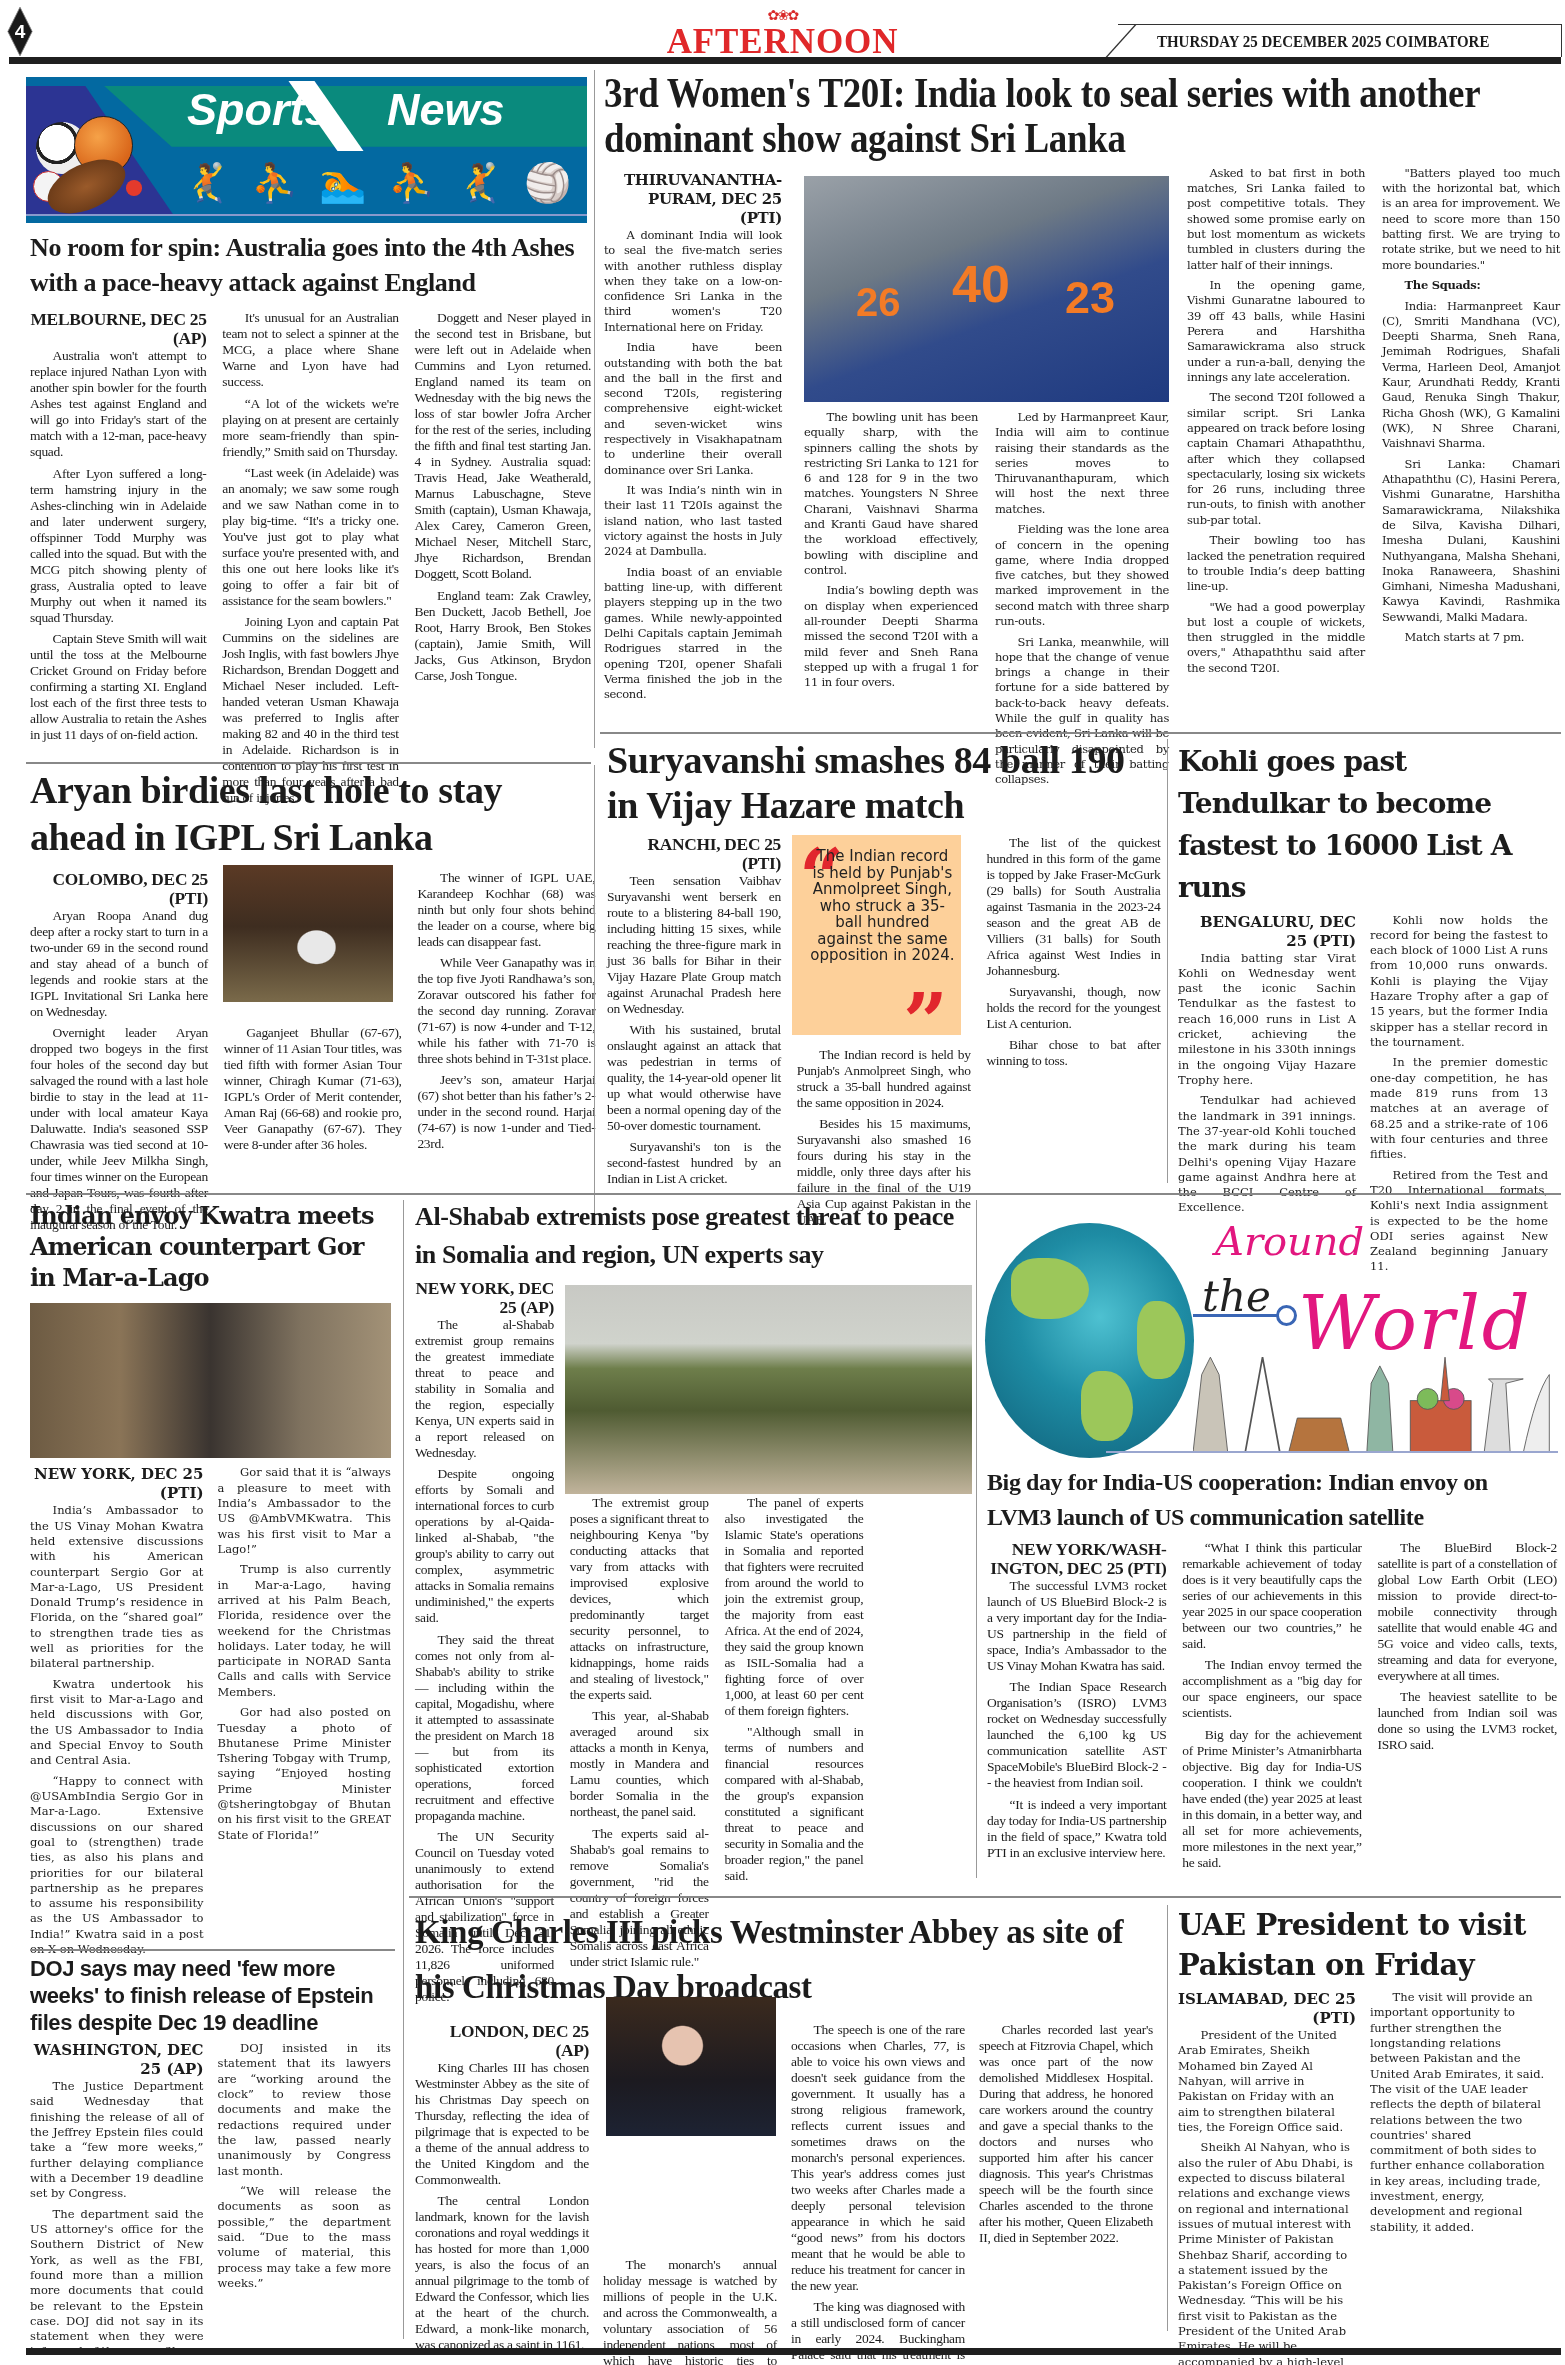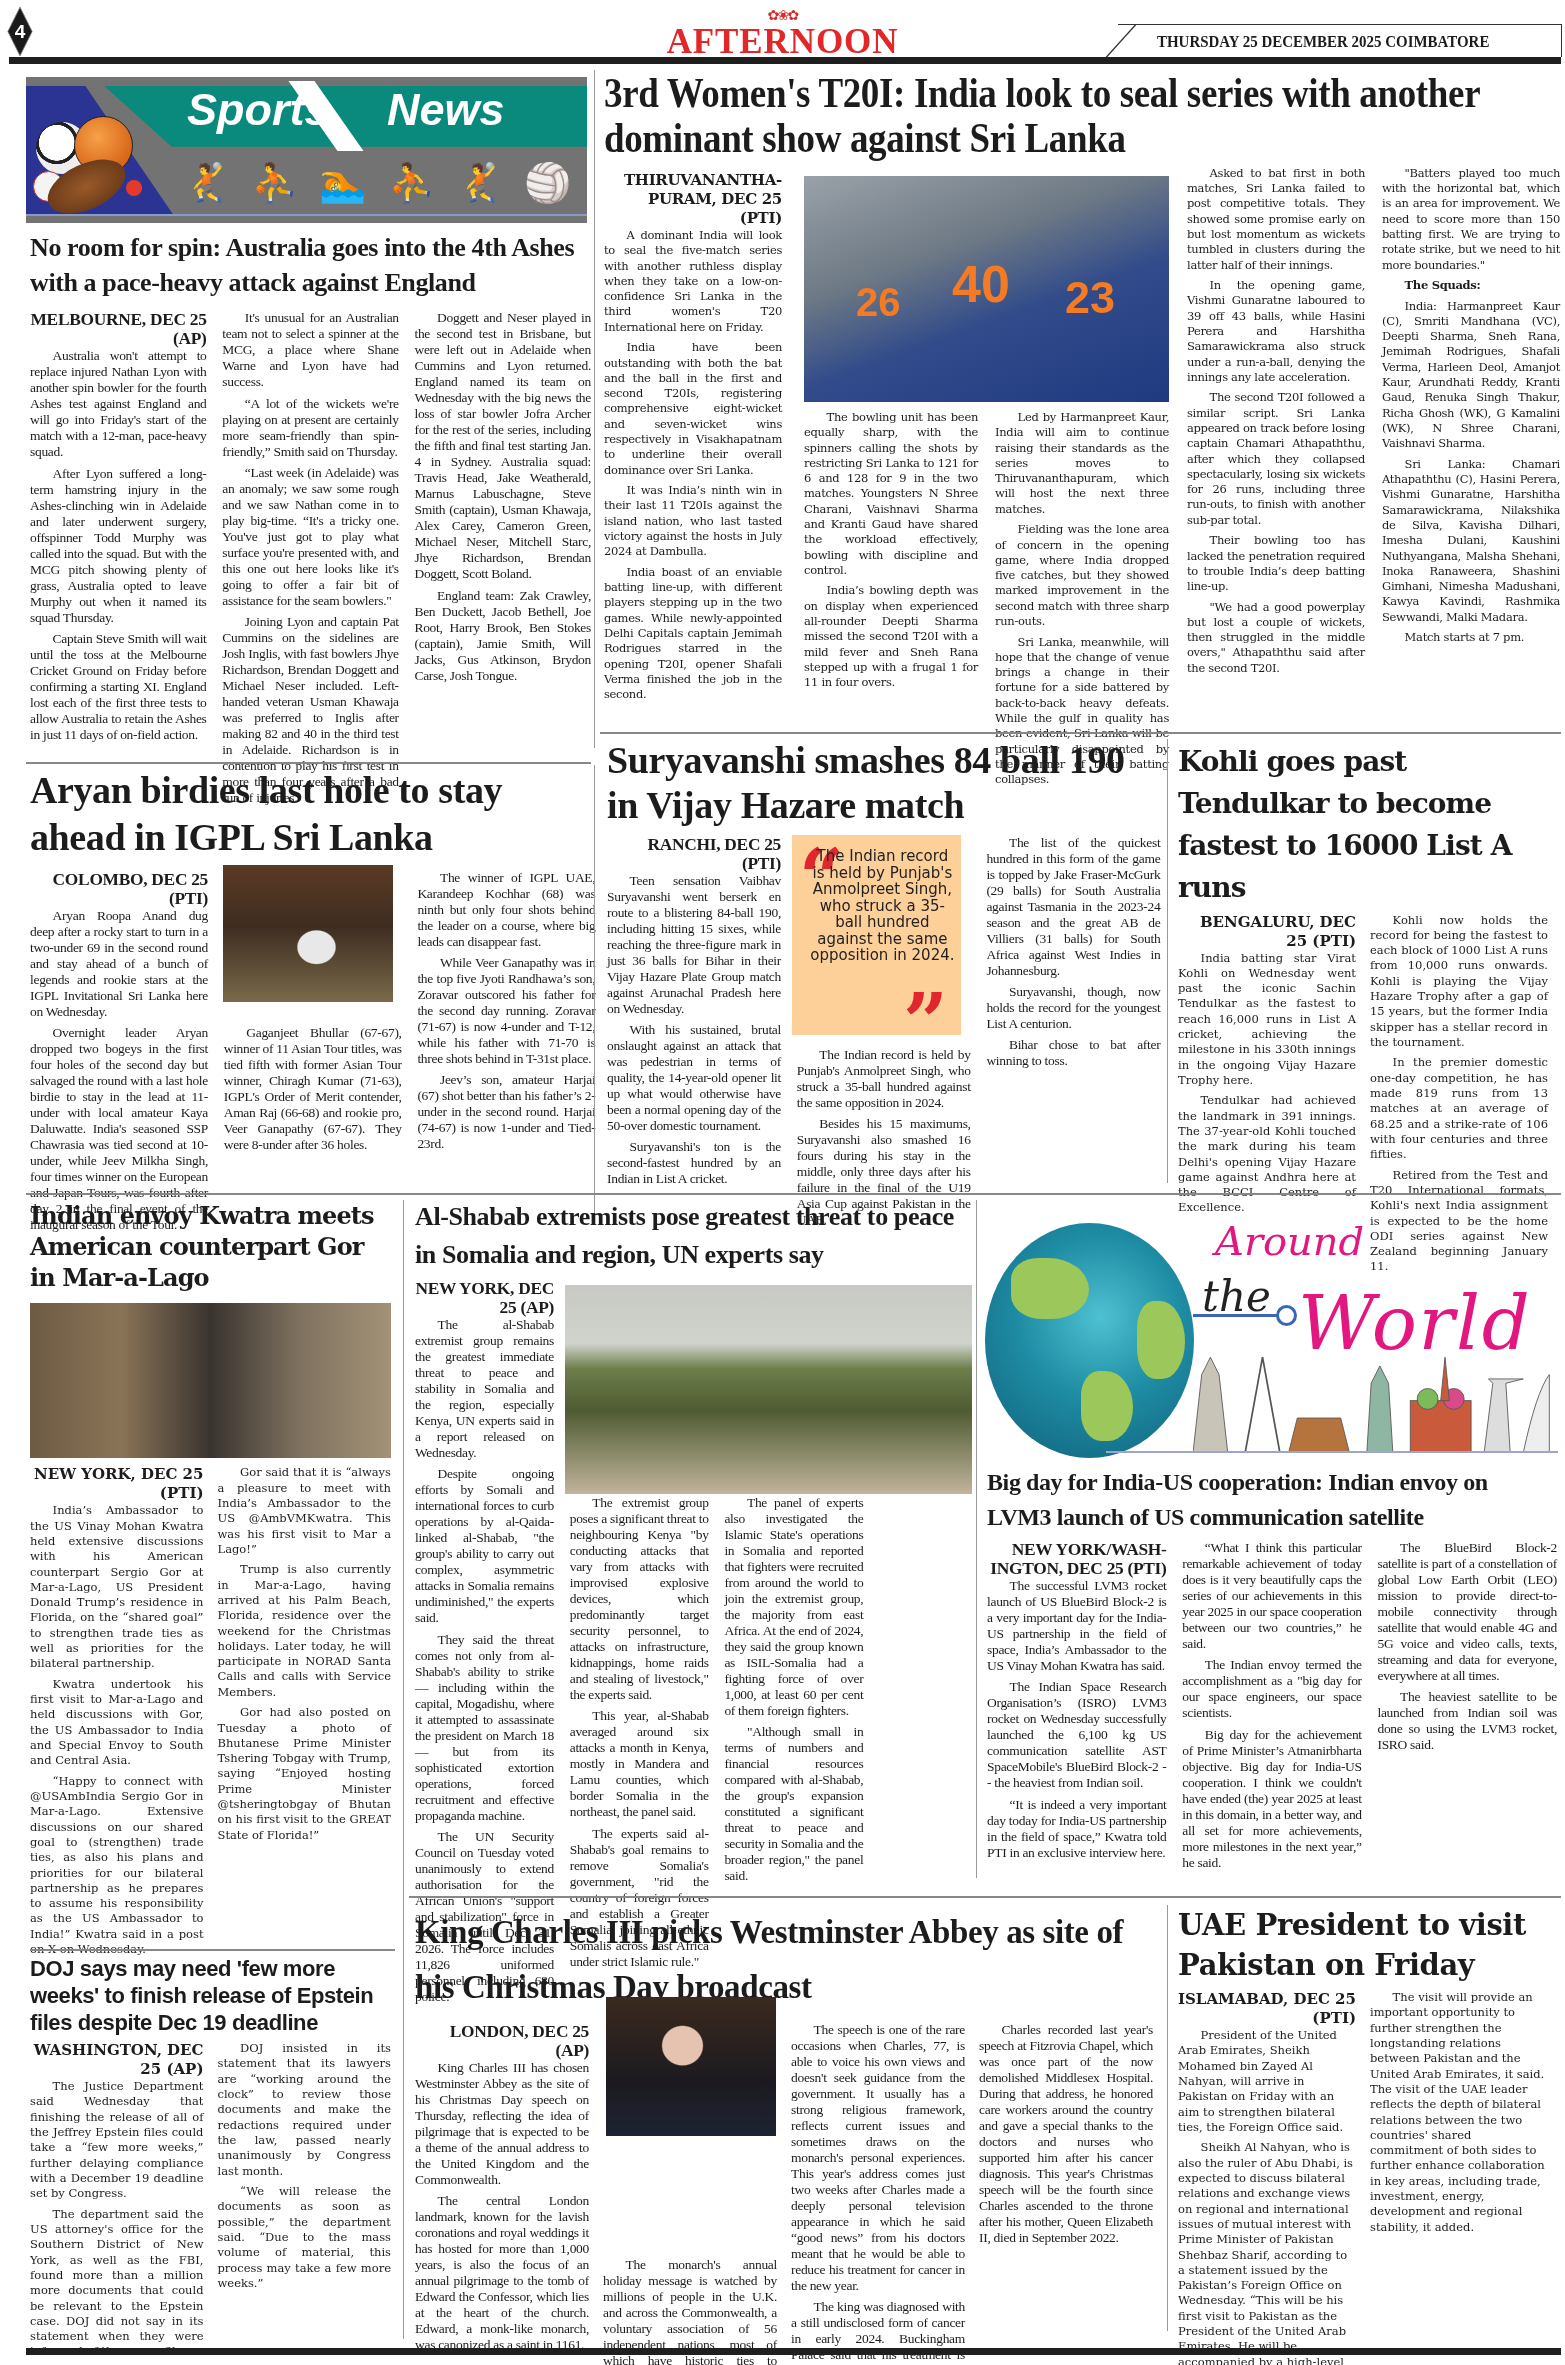--- a/index.html
+++ b/index.html
@@ -29,21 +29,21 @@
   .hl.narrow { transform: scaleX(0.86); transform-origin: left top; white-space: nowrap; }
   .cols { display: flex; gap: 15.7px; }
   .col { flex: 1; font-size: 13.5px; line-height: 16px; text-align: justify; hyphens: auto; }
   .col p { text-indent: 22.6px; margin-bottom: 5.2px; }
   .col .dl { font-weight: bold; font-size: 17.4px; line-height: 19px; text-indent: 0; margin-bottom: 0; text-align: right; }
   .cond { font-family: "Liberation Serif", serif; letter-spacing: -0.3px; }
   .wideface { font-family: "DejaVu Serif", serif; font-size: 11.5px; line-height: 15.3px; }
   .wideface .dl { font-size: 15px; }
 
   
-  .sports-banner { left: 26px; top: 77px; width: 561px; height: 146px; background: #737373; overflow: hidden; text-align: center; }
+  .sports-banner { left: 26px; top: 77px; width: 561px; height: 146px; background: #0369a1; overflow: hidden; text-align: center; }
   .sb-blue { left: 0; top: 8.7px; width: 148px; height: 130px; background: #2c3493; clip-path: polygon(0 0, 40% 0, 100% 100%, 0 100%); }
   .sb-teal { left: 78px; top: 8.7px; width: 483px; height: 61px; background: #0a8a7d; clip-path: polygon(0 0, 100% 0, 100% 100%, 14% 100%); }
   .sb-slash { left: 287px; top: 4.3px; width: 26px; height: 70px; background: #fff; transform: skewX(35deg); }
   .sb-word { top: 7px; color: #fff; font-family: "Liberation Sans", sans-serif; font-style: italic; font-weight: bold; font-size: 45px; line-height: 52px; }
   .sb-line { left: 0; top: 137px; width: 561px; height: 1.7px; background: #8899cc; }
   .ball { border-radius: 50%; }
   .athletes { left: 157px; top: 80px; display: flex; gap: 21px; font-size: 38px; line-height: 52px; color: #111; }
 
   
   .photo { overflow: hidden; }

